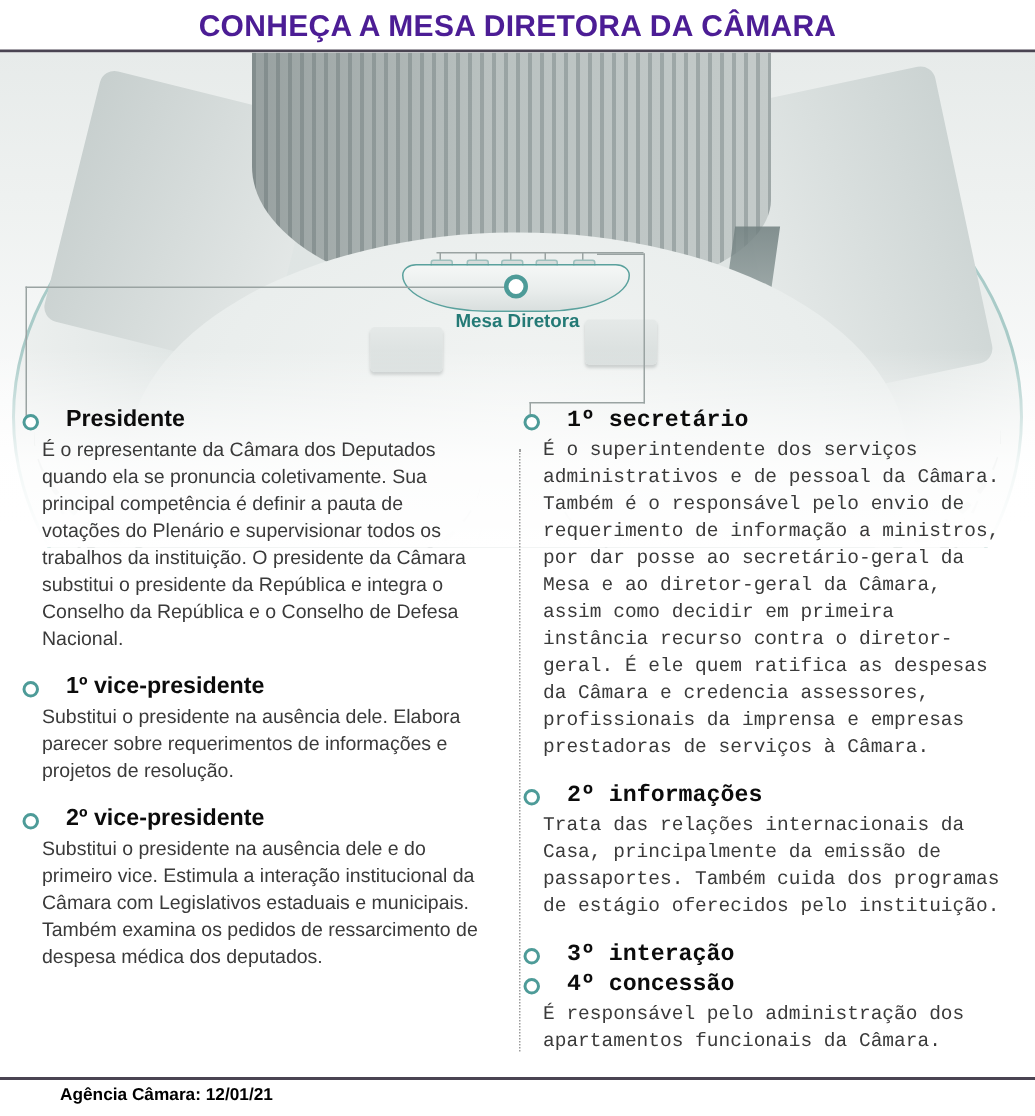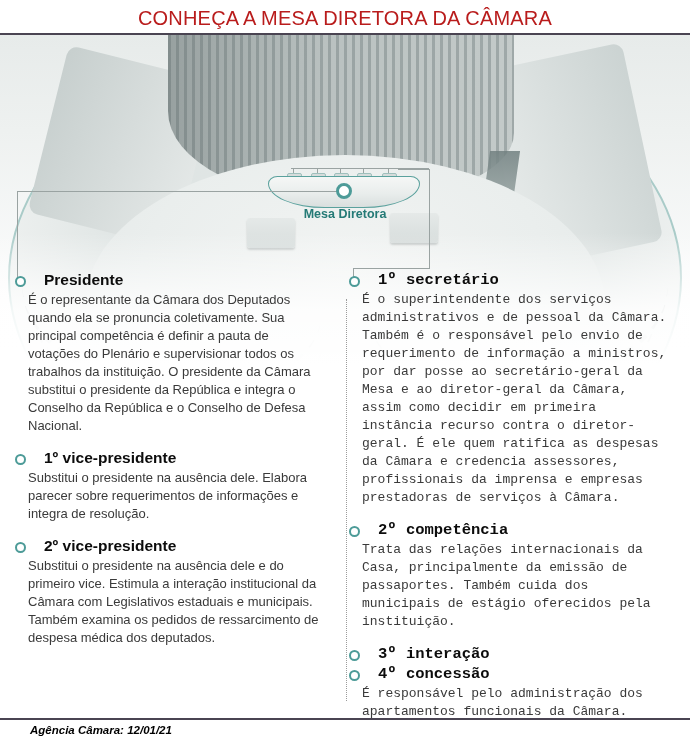--- a/index.html
+++ b/index.html
@@ -1,22 +1,22 @@
 <!DOCTYPE html>
 <html><head>
 <meta charset="utf-8">
 <style>
   html,body{margin:0;padding:0;background:#ffffff;}
   .page{position:relative;width:690px;height:744px;background:#ffffff;overflow:hidden;
         font-family:"Liberation Sans","DejaVu Sans",sans-serif;}
 
   
   .hdr{position:absolute;left:0;top:0;width:690px;height:33px;background:#ffffff;}
-  .hdr h1{margin:0;padding-top:7px;text-align:center;font-size:20px;font-weight:normal;
-          letter-spacing:.2px;color:#b91c1c;}
+  .hdr h1{margin:0;padding-top:7px;text-align:center;font-size:20px;font-weight:bold;
+          letter-spacing:.2px;color:#4c1d95;}
   .rule{position:absolute;left:0;width:690px;height:2px;background:#4a4452;}
   .rule-top{top:33px;}
   .rule-bottom{top:718px;}
 
   
   .main{position:absolute;left:0;top:35px;width:690px;height:683px;
         background:linear-gradient(180deg,#e7ebea 0%,#eef1f0 14%,#f9fafa 34%,#ffffff 46%);}
 
   
   .scene{position:absolute;left:0;top:0;width:690px;height:330px;overflow:hidden;}
@@ -78,21 +78,21 @@
   .col-right{left:349px;width:325px;font-family:Liberation Mono, monospace;}
   .entry{position:relative;padding-left:13px;}
   .bullet{position:absolute;left:0;top:5px;width:7px;height:7px;border-radius:50%;
         background:#ffffff;border:2px solid #4d9b98;}
   .entry-h{margin:0 0 2px 16px;font-size:15.5px;font-weight:800;color:#0c0c0c;}
   .entry-p{margin:2px 0 14px 0;font-size:13px;line-height:18px;color:#3a3a3a;}
   .divider-dotted{position:absolute;left:346px;top:264px;height:402px;width:0;
         border-left:1px dotted #9b9b9b;}
 
   
-  .ftr{position:absolute;left:30px;top:724px;font-size:11.5px;font-weight:bold;color:#000000;font-style:italic;}
+  .ftr{position:absolute;left:40px;top:724px;font-size:11.5px;font-weight:bold;color:#000000;}
 </style>
 </head>
 <body>
 
 <div class="page">
 
   <header class="hdr">
     <h1>CONHEÇA A MESA DIRETORA DA CÂMARA</h1>
   </header>
   <div class="rule rule-top"></div>
@@ -145,41 +145,41 @@
 
     <aside class="col col-left">
       <section class="entry">
         <span class="bullet"></span>
         <h2 class="entry-h">Presidente</h2>
         <p class="entry-p">É o representante da Câmara dos Deputados quando ela se pronuncia coletivamente. Sua principal competência é definir a pauta de votações do Plenário e supervisionar todos os trabalhos da instituição. O presidente da Câmara substitui o presidente da República e integra o Conselho da República e o Conselho de Defesa Nacional.</p>
       </section>
       <section class="entry">
         <span class="bullet"></span>
         <h2 class="entry-h">1º vice-presidente</h2>
-        <p class="entry-p">Substitui o presidente na ausência dele. Elabora parecer sobre requerimentos de informações e integra de resolução.</p>
+        <p class="entry-p">Substitui o presidente na ausência dele. Elabora parecer sobre requerimentos de informações e projetos de resolução.</p>
       </section>
       <section class="entry">
         <span class="bullet"></span>
         <h2 class="entry-h">2º vice-presidente</h2>
         <p class="entry-p">Substitui o presidente na ausência dele e do primeiro vice. Estimula a interação institucional da Câmara com Legislativos estaduais e municipais. Também examina os pedidos de ressarcimento de despesa médica dos deputados.</p>
       </section>
     </aside>
 
     <div class="divider-dotted"></div>
 
     <aside class="col col-right">
       <section class="entry">
         <span class="bullet"></span>
         <h2 class="entry-h">1º secretário</h2>
         <p class="entry-p">É o superintendente dos serviços administrativos e de pessoal da Câmara. Também é o responsável pelo envio de requerimento de informação a ministros, por dar posse ao secretário-geral da Mesa e ao diretor-geral da Câmara, assim como decidir em primeira instância recurso contra o diretor-geral. É ele quem ratifica as despesas da Câmara e credencia assessores, profissionais da imprensa e empresas prestadoras de serviços à Câmara.</p>
       </section>
       <section class="entry">
         <span class="bullet"></span>
-        <h2 class="entry-h">2º competência</h2>
-        <p class="entry-p">Trata das relações internacionais da Casa, principalmente da emissão de passaportes. Também cuida dos municipais de estágio oferecidos pela instituição.</p>
+        <h2 class="entry-h">2º informações</h2>
+        <p class="entry-p">Trata das relações internacionais da Casa, principalmente da emissão de passaportes. Também cuida dos programas de estágio oferecidos pelo instituição.</p>
       </section>
       <section class="entry">
         <span class="bullet"></span>
         <h2 class="entry-h">3º interação</h2>
       </section>
       <section class="entry">
         <span class="bullet"></span>
         <h2 class="entry-h">4º concessão</h2>
         <p class="entry-p">É responsável pelo administração dos apartamentos funcionais da Câmara.</p>
       </section>

